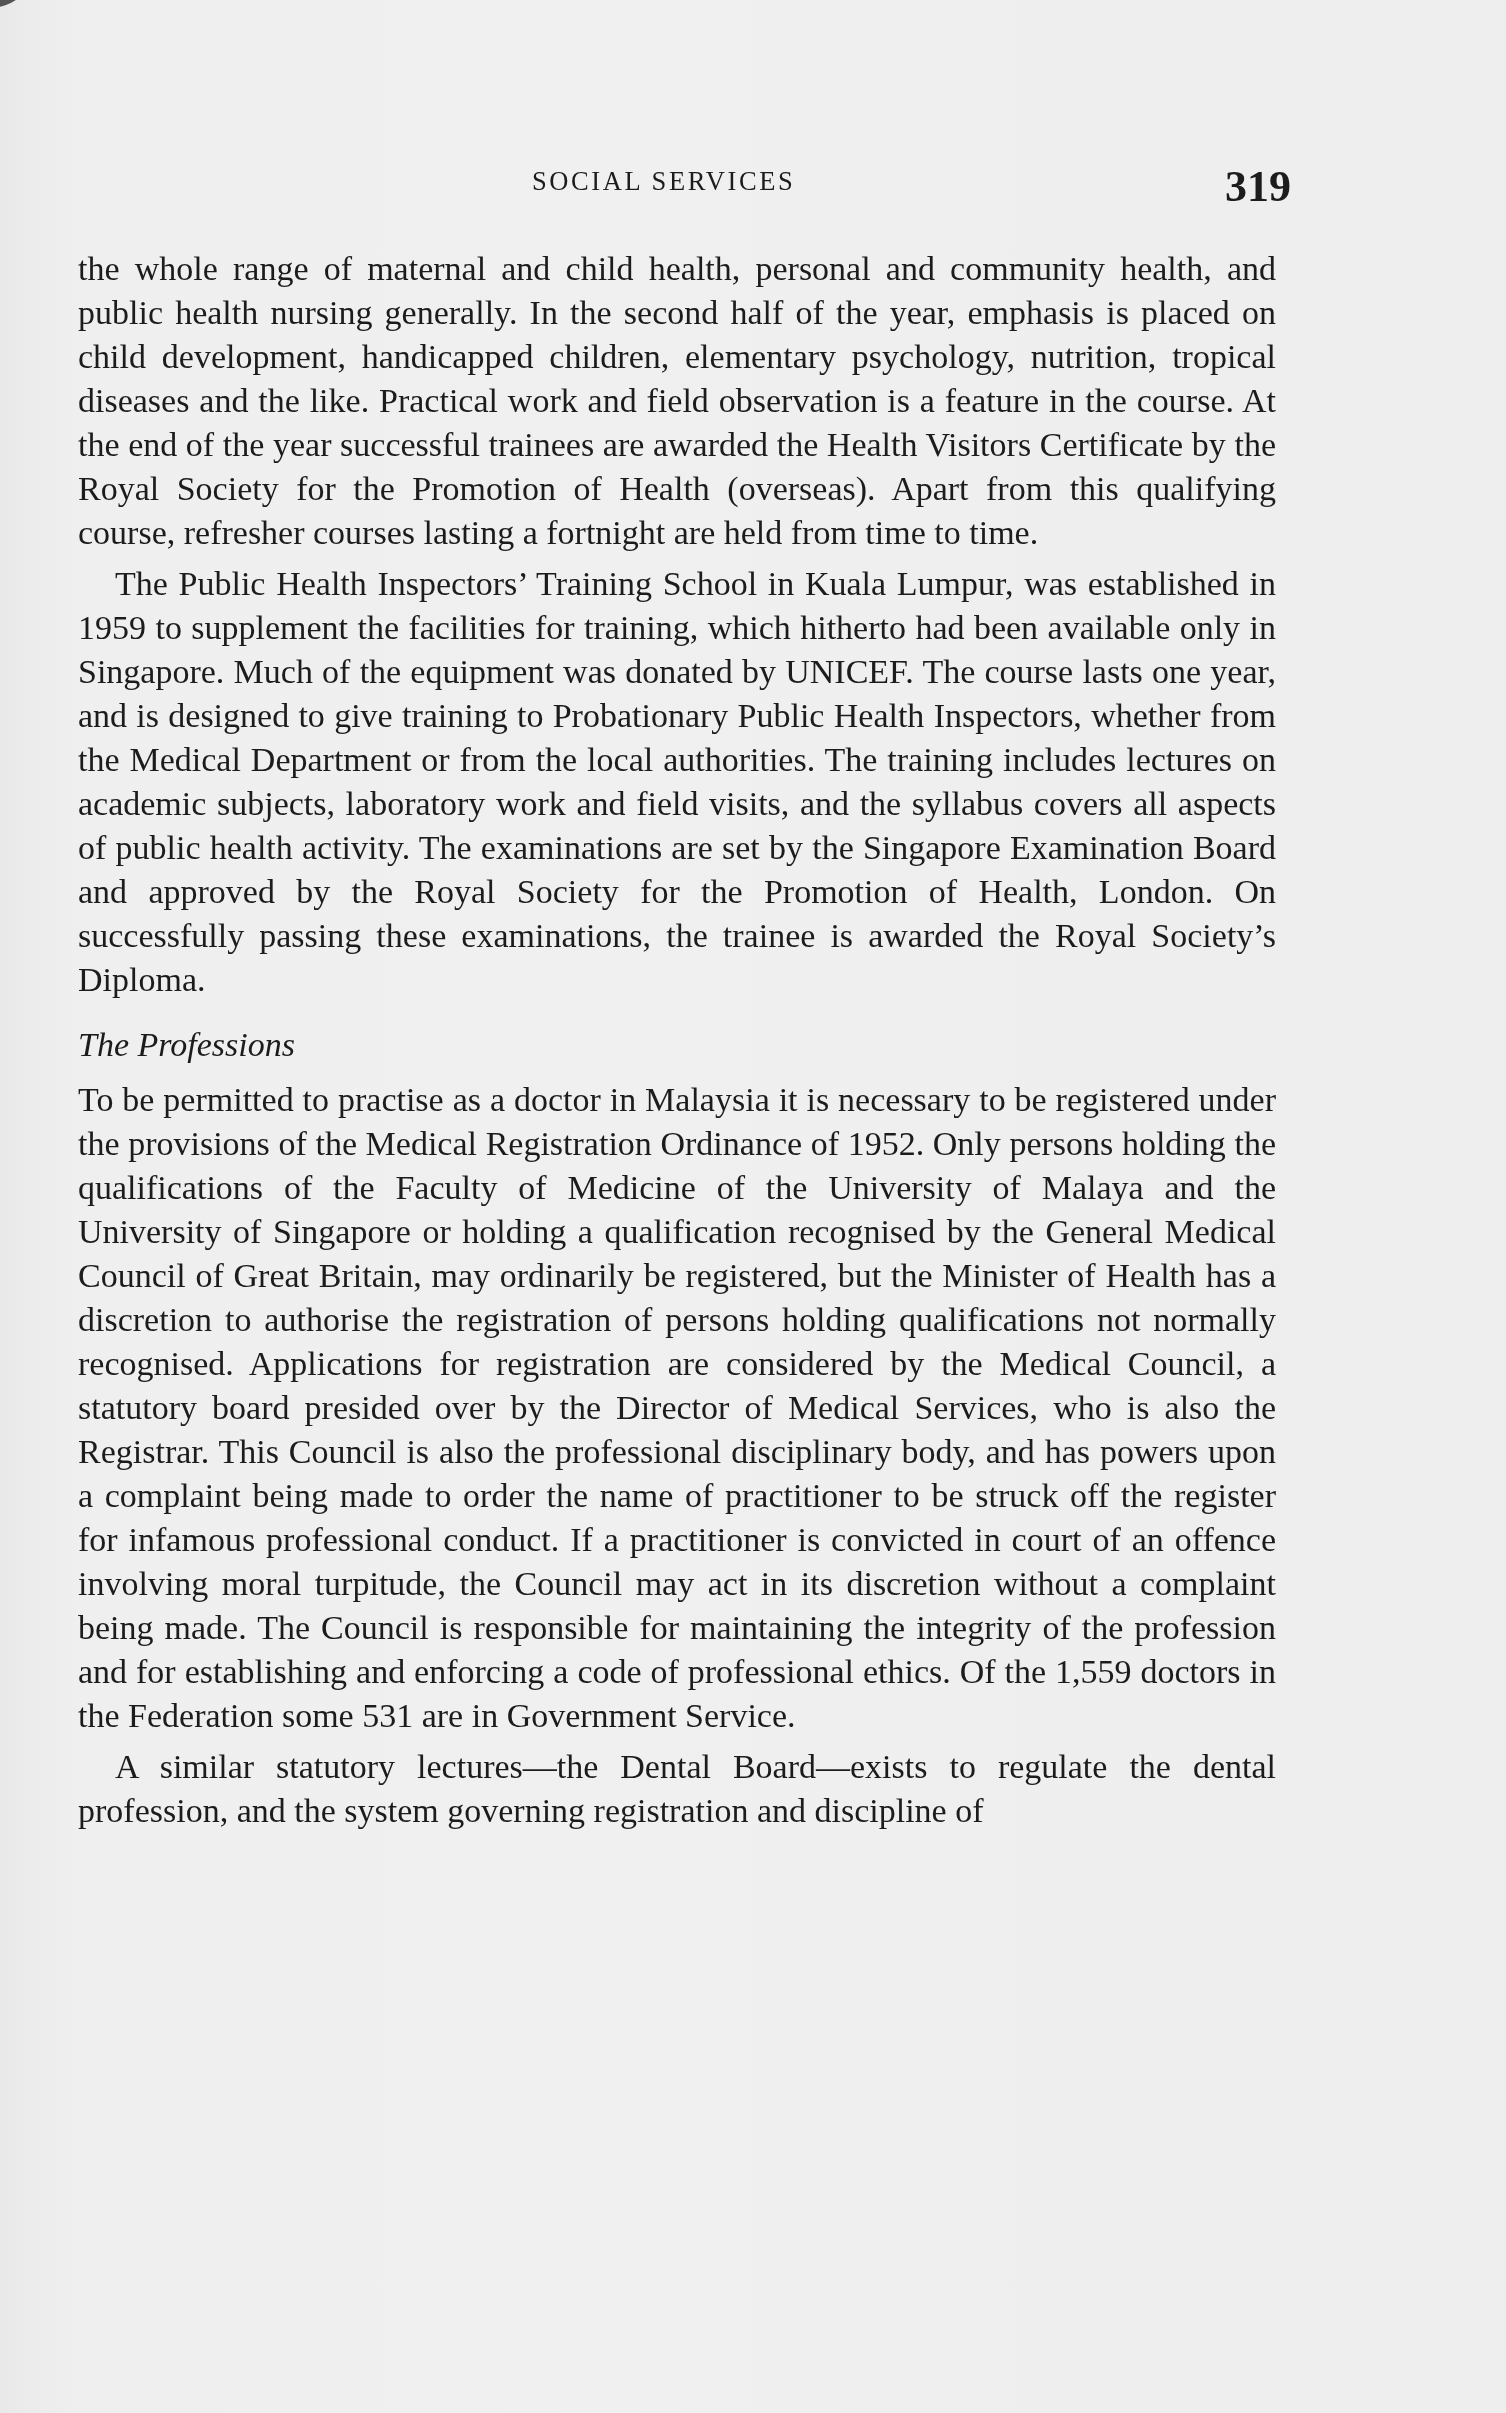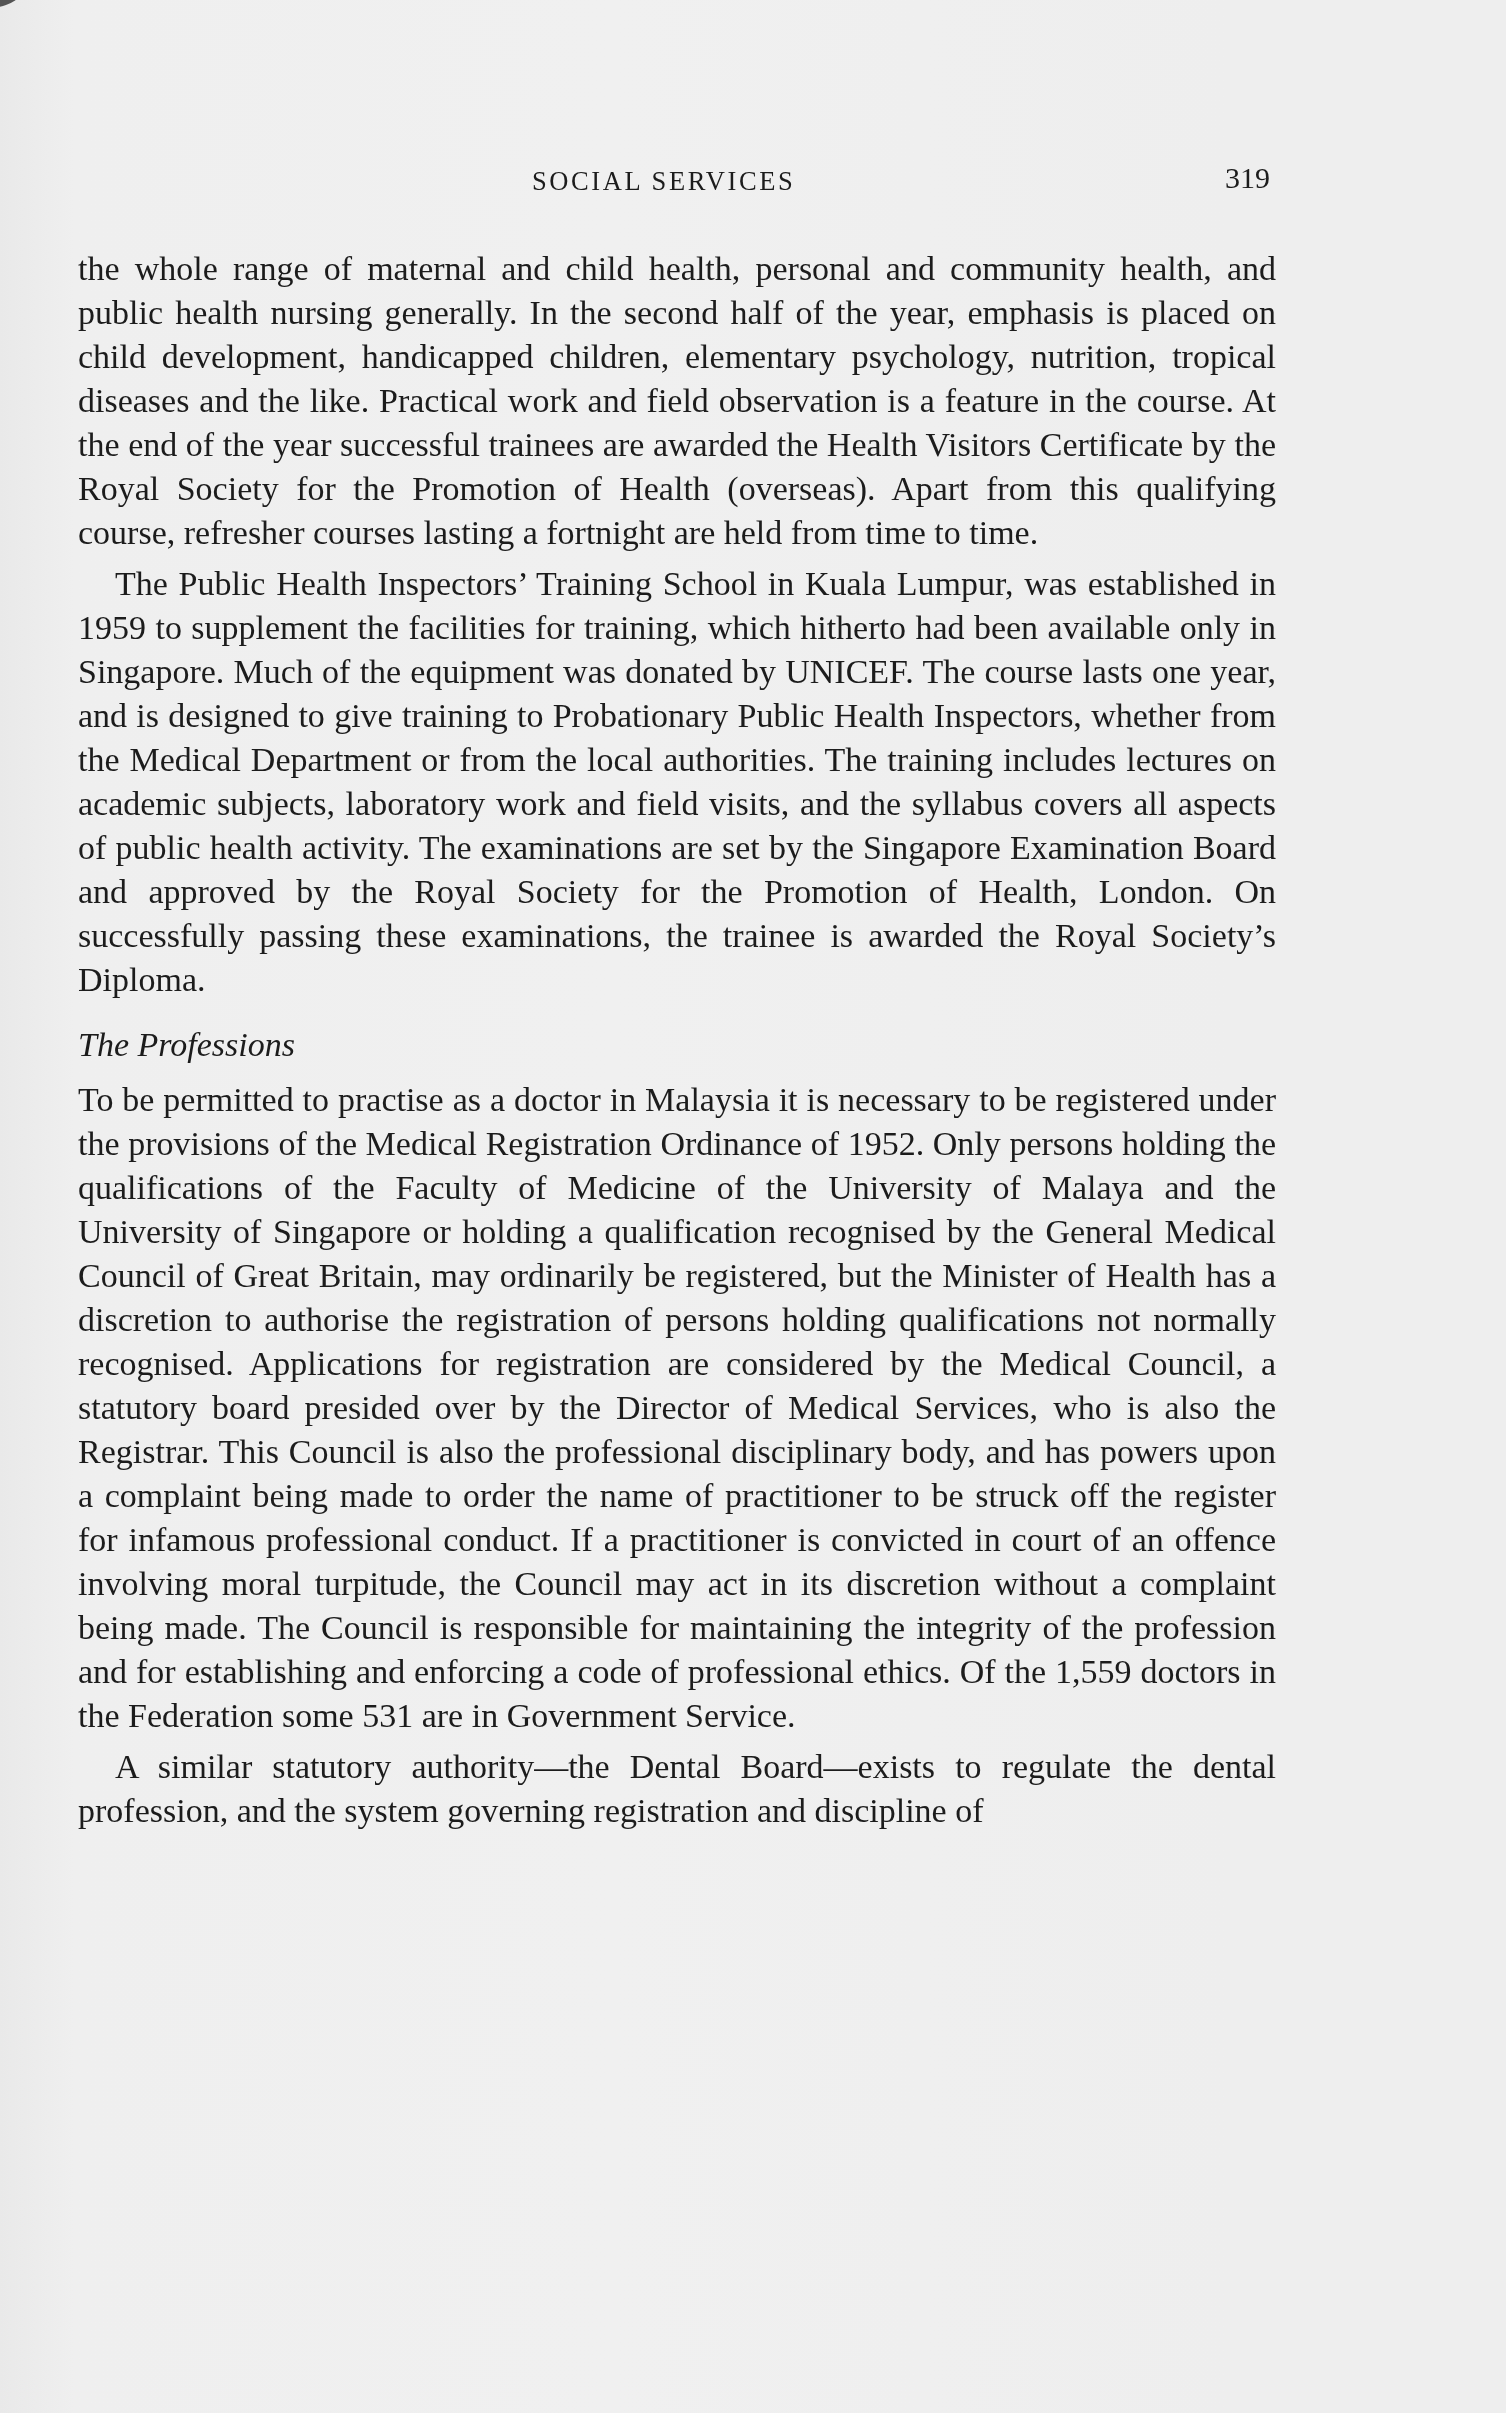--- a/index.html
+++ b/index.html
@@ -44,21 +44,22 @@
       top: 0;
       font-size: 26.5px;
       letter-spacing: 2.6px;
       font-variant: small-caps;
       text-transform: uppercase;
     }
     .page-number {
       position: absolute;
       left: 1225px;
       top: -5.3px;
-      font-size: 30px;
+      font-size: 44px;
+      font-weight: bold;
     }
     .body {
       position: absolute;
       left: 78px;
       top: 247px;
       width: 1198px;
       font-size: 34px;
       line-height: 44px;
       text-align: justify;
     }
@@ -85,16 +86,16 @@
     <span class="running-title">SOCIAL SERVICES</span>
     <span class="page-number">319</span>
   </div>
 
   <div class="body">
     <p class="para">the whole range of maternal and child health, personal and community health, and public health nursing generally. In the second half of the year, emphasis is placed on child development, handicapped children, elementary psychology, nutrition, tropical diseases and the like. Practical work and field observation is a feature in the course. At the end of the year successful trainees are awarded the Health Visitors Certificate by the Royal Society for the Promotion of Health (overseas). Apart from this qualifying course, refresher courses lasting a fortnight are held from time to time.</p>
     <p class="para indent">The Public Health Inspectors’ Training School in Kuala Lumpur, was established in 1959 to supplement the facilities for training, which hitherto had been available only in Singapore. Much of the equipment was donated by UNICEF. The course lasts one year, and is designed to give training to Probationary Public Health Inspectors, whether from the Medical Department or from the local authorities. The training includes lectures on academic subjects, laboratory work and field visits, and the syllabus covers all aspects of public health activity. The examinations are set by the Singapore Examination Board and approved by the Royal Society for the Promotion of Health, London. On successfully passing these examinations, the trainee is awarded the Royal Society’s Diploma.</p>
 
     <div class="section-heading">The Professions</div>
     <p class="para">To be permitted to practise as a doctor in Malaysia it is necessary to be registered under the provisions of the Medical Registration Ordinance of 1952. Only persons holding the qualifications of the Faculty of Medicine of the University of Malaya and the University of Singapore or holding a qualification recognised by the General Medical Council of Great Britain, may ordinarily be registered, but the Minister of Health has a discretion to authorise the registration of persons holding qualifications not normally recognised. Applications for registration are considered by the Medical Council, a statutory board presided over by the Director of Medical Services, who is also the Registrar. This Council is also the professional disciplinary body, and has powers upon a complaint being made to order the name of practitioner to be struck off the register for infamous professional conduct. If a practitioner is convicted in court of an offence involving moral turpitude, the Council may act in its discretion without a complaint being made. The Council is responsible for maintaining the integrity of the profession and for establishing and enforcing a code of professional ethics. Of the 1,559 doctors in the Federation some 531 are in Government Service.</p>
-    <p class="para indent">A similar statutory authority—the Dental Board—exists to regulate the dental profession, and the system governing registration and discipline of</p>
+    <p class="para indent">A similar statutory lectures—the Dental Board—exists to regulate the dental profession, and the system governing registration and discipline of</p>
   </div>
 </div>
 
 
 </body></html>

